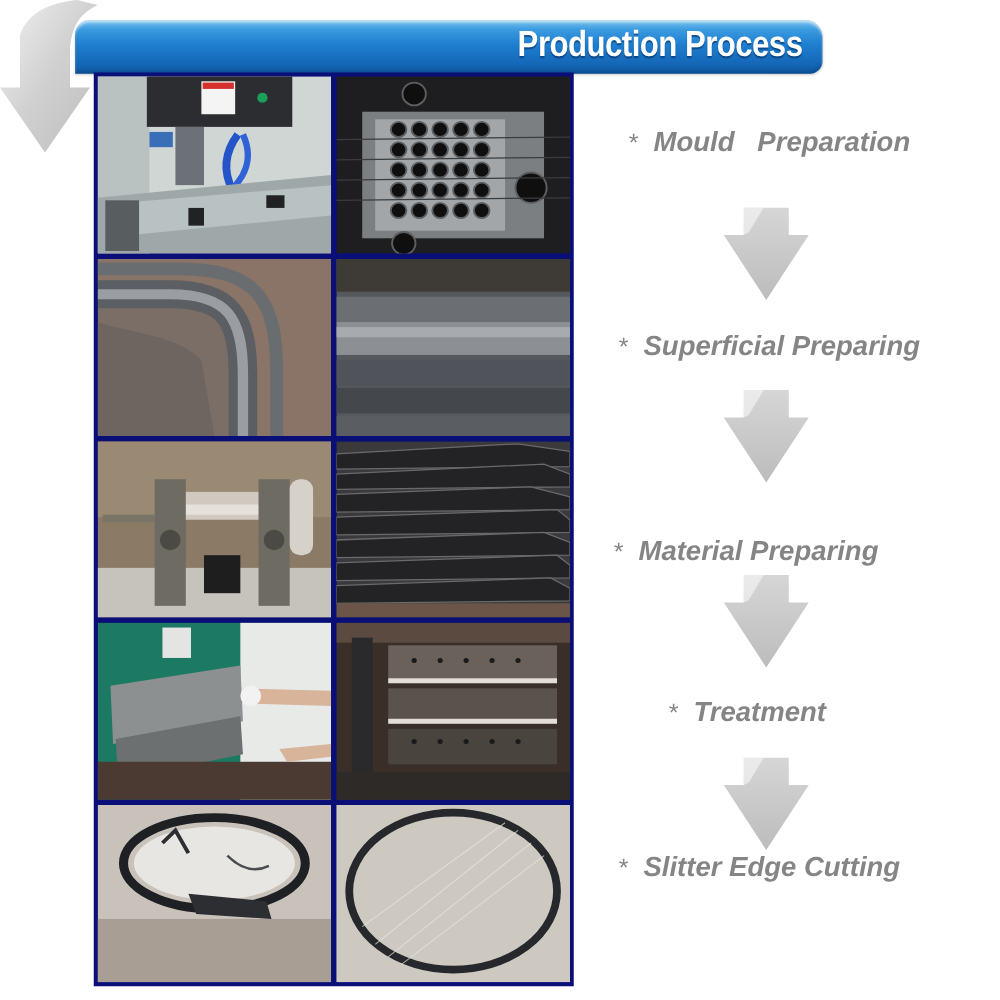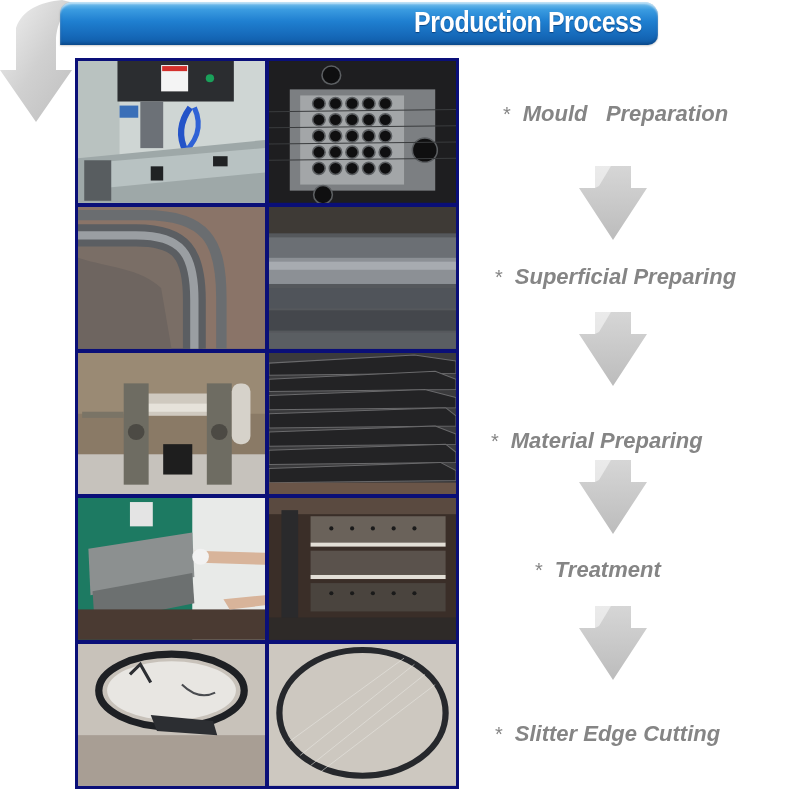--- a/index.html
+++ b/index.html
@@ -3,21 +3,21 @@
 <meta charset="utf-8">
 <style>
   html, body { margin: 0; padding: 0; background: #ffffff; }
   body { width: 800px; height: 800px; position: relative; overflow: hidden; font-family: "Liberation Sans", sans-serif; }
 
   
   .corner-arrow { position: absolute; left: 0; top: 0; width: 80px; height: 125px; }
 
   
   .banner {
-    position: absolute; left: 60px; top: 2px; width: 598px; height: 43px;
+    position: absolute; left: 60px; top: 16px; width: 598px; height: 43px;
     border-radius: 12px 14px 10px 0;
     background: linear-gradient(180deg, #7cc4ee 0%, #3a9be0 18%, #1f7fd0 45%, #1568b8 80%, #0f5aa4 100%);
     box-shadow: inset 0 2px 2px rgba(255,255,255,0.55), inset 0 -2px 3px rgba(0,40,90,0.35), 0 1px 2px rgba(0,0,0,0.2);
   }
   .banner-title {
     position: absolute; right: 16px; top: 4px;
     font-family: "Liberation Sans", sans-serif; font-weight: bold;
     font-size: 29px; color: #ffffff; letter-spacing: -0.5px;
     transform: scaleX(0.86); transform-origin: right center;
     text-shadow: 0 1px 1px rgba(0,40,90,0.6);
@@ -284,15 +284,15 @@
 
 <div class="step-label" style="left:535px; top:557px;">
   <span class="bullet">*</span><span>Treatment</span>
 </div>
 
 <svg class="step-arrow" style="left:577px; top:606px;" viewBox="0 0 72 75">
   <path d="M18 0 L54 0 L54 22 L70 22 L36 74 L2 22 L18 22 Z" fill="url(#ag1)"></path>
   <path d="M18 0 L34 0 L22 20 L18 22 Z" fill="#ffffff" opacity="0.5"></path>
 </svg>
 
-<div class="step-label" style="left:495px; top:721px;">
+<div class="step-label" style="left:495px; top:681px;">
   <span class="bullet">*</span><span>Slitter Edge Cutting</span>
 </div>
 
 </body></html>

